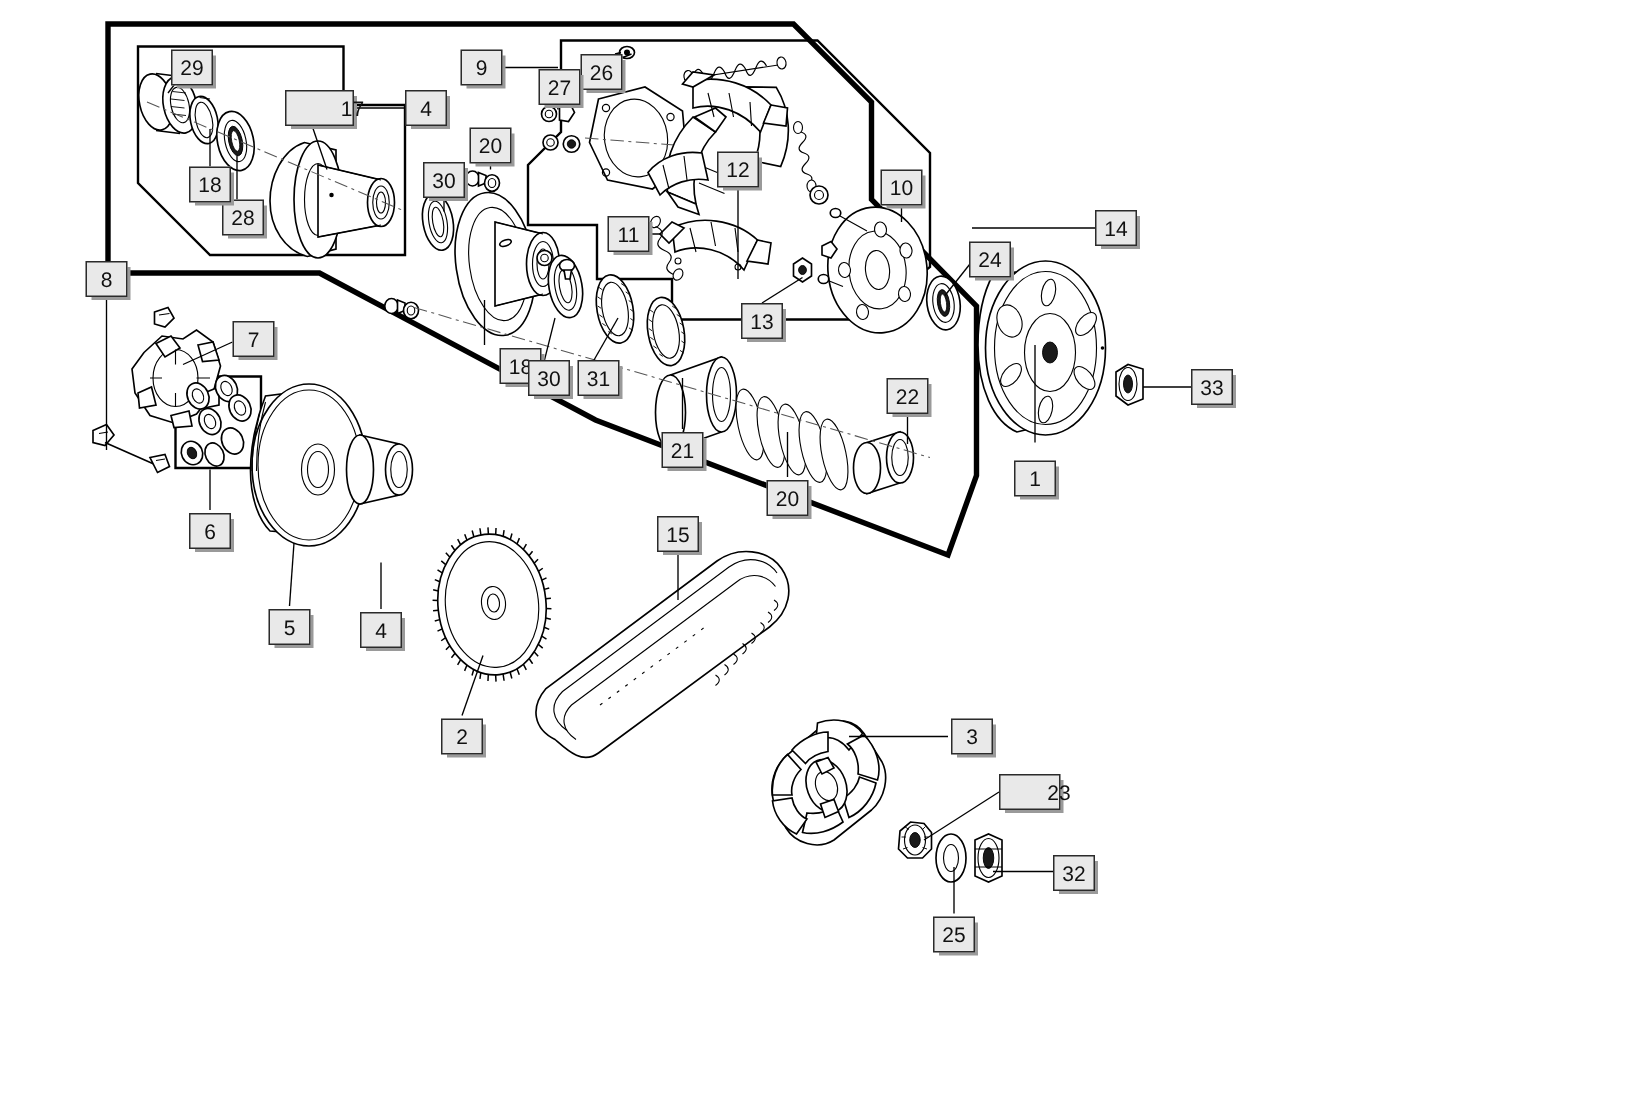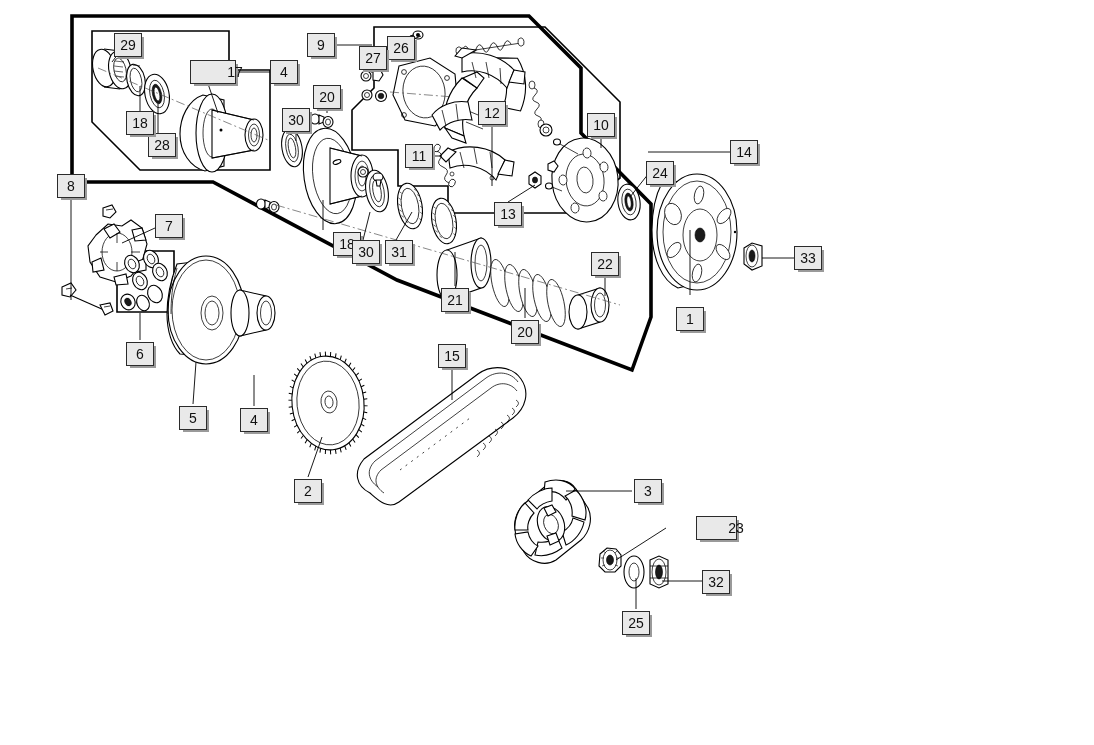--- a/index.html
+++ b/index.html
@@ -576,21 +576,21 @@
       <div class="callout" style="left: 494px; top: 202px;">13</div>
       <div class="callout" style="left: 730px; top: 140px;">14</div>
       <div class="callout" style="left: 438px; top: 344px;">15</div>
       <div class="callout" style="left: 270px; top: 60px;">4</div>
       <div class="callout" style="left: 190px; top: 60px; padding-left: 44px;">17</div>
       <div class="callout" style="left: 309px; top: 232px; margin-left: 24px;">18</div>
       <div class="callout" style="left: 313px; top: 85px;">20</div>
       <div class="callout" style="left: 511px; top: 320px;">20</div>
       <div class="callout" style="left: 441px; top: 288px;">21</div>
       <div class="callout" style="left: 591px; top: 252px;">22</div>
-      <div class="callout" style="left: 696px; top: 516px; padding-left: 39px;">23</div>
+      <div class="callout" style="left: 666px; top: 516px; padding-left: 39px;">23</div>
       <div class="callout" style="left: 646px; top: 161px;">24</div>
       <div class="callout" style="left: 622px; top: 611px;">25</div>
       <div class="callout" style="left: 387px; top: 36px;">26</div>
       <div class="callout" style="left: 359px; top: 46px;">27</div>
       <div class="callout" style="left: 148px; top: 133px;">28</div>
       <div class="callout" style="left: 114px; top: 33px;">29</div>
       <div class="callout" style="left: 282px; top: 108px;">30</div>
       <div class="callout" style="left: 385px; top: 240px;">31</div>
       <div class="callout" style="left: 702px; top: 570px;">32</div>
       <div class="callout" style="left: 794px; top: 246px;">33</div>

